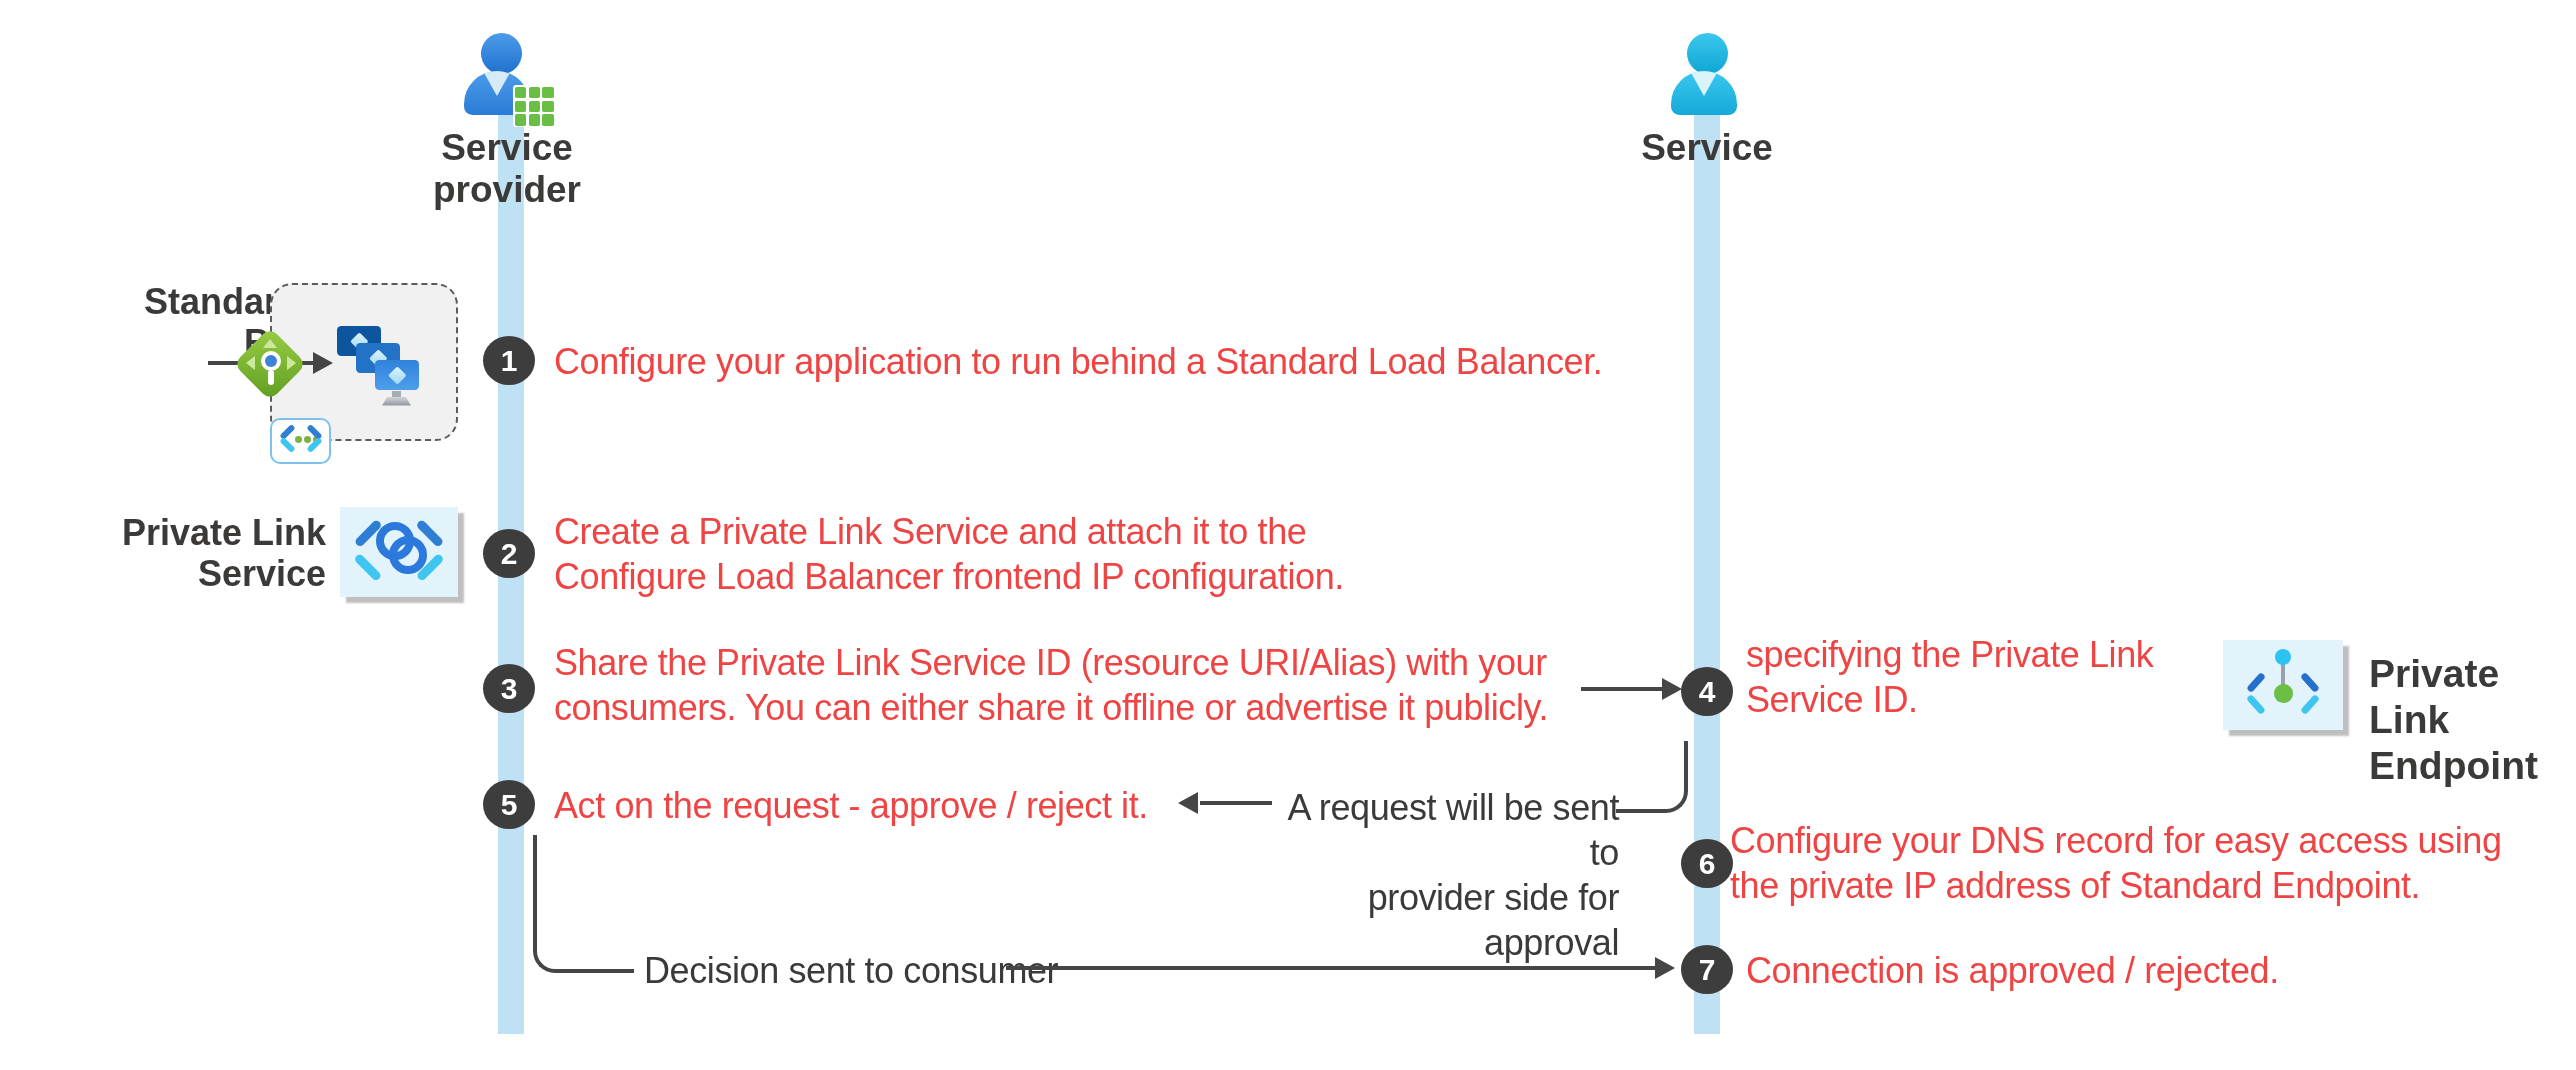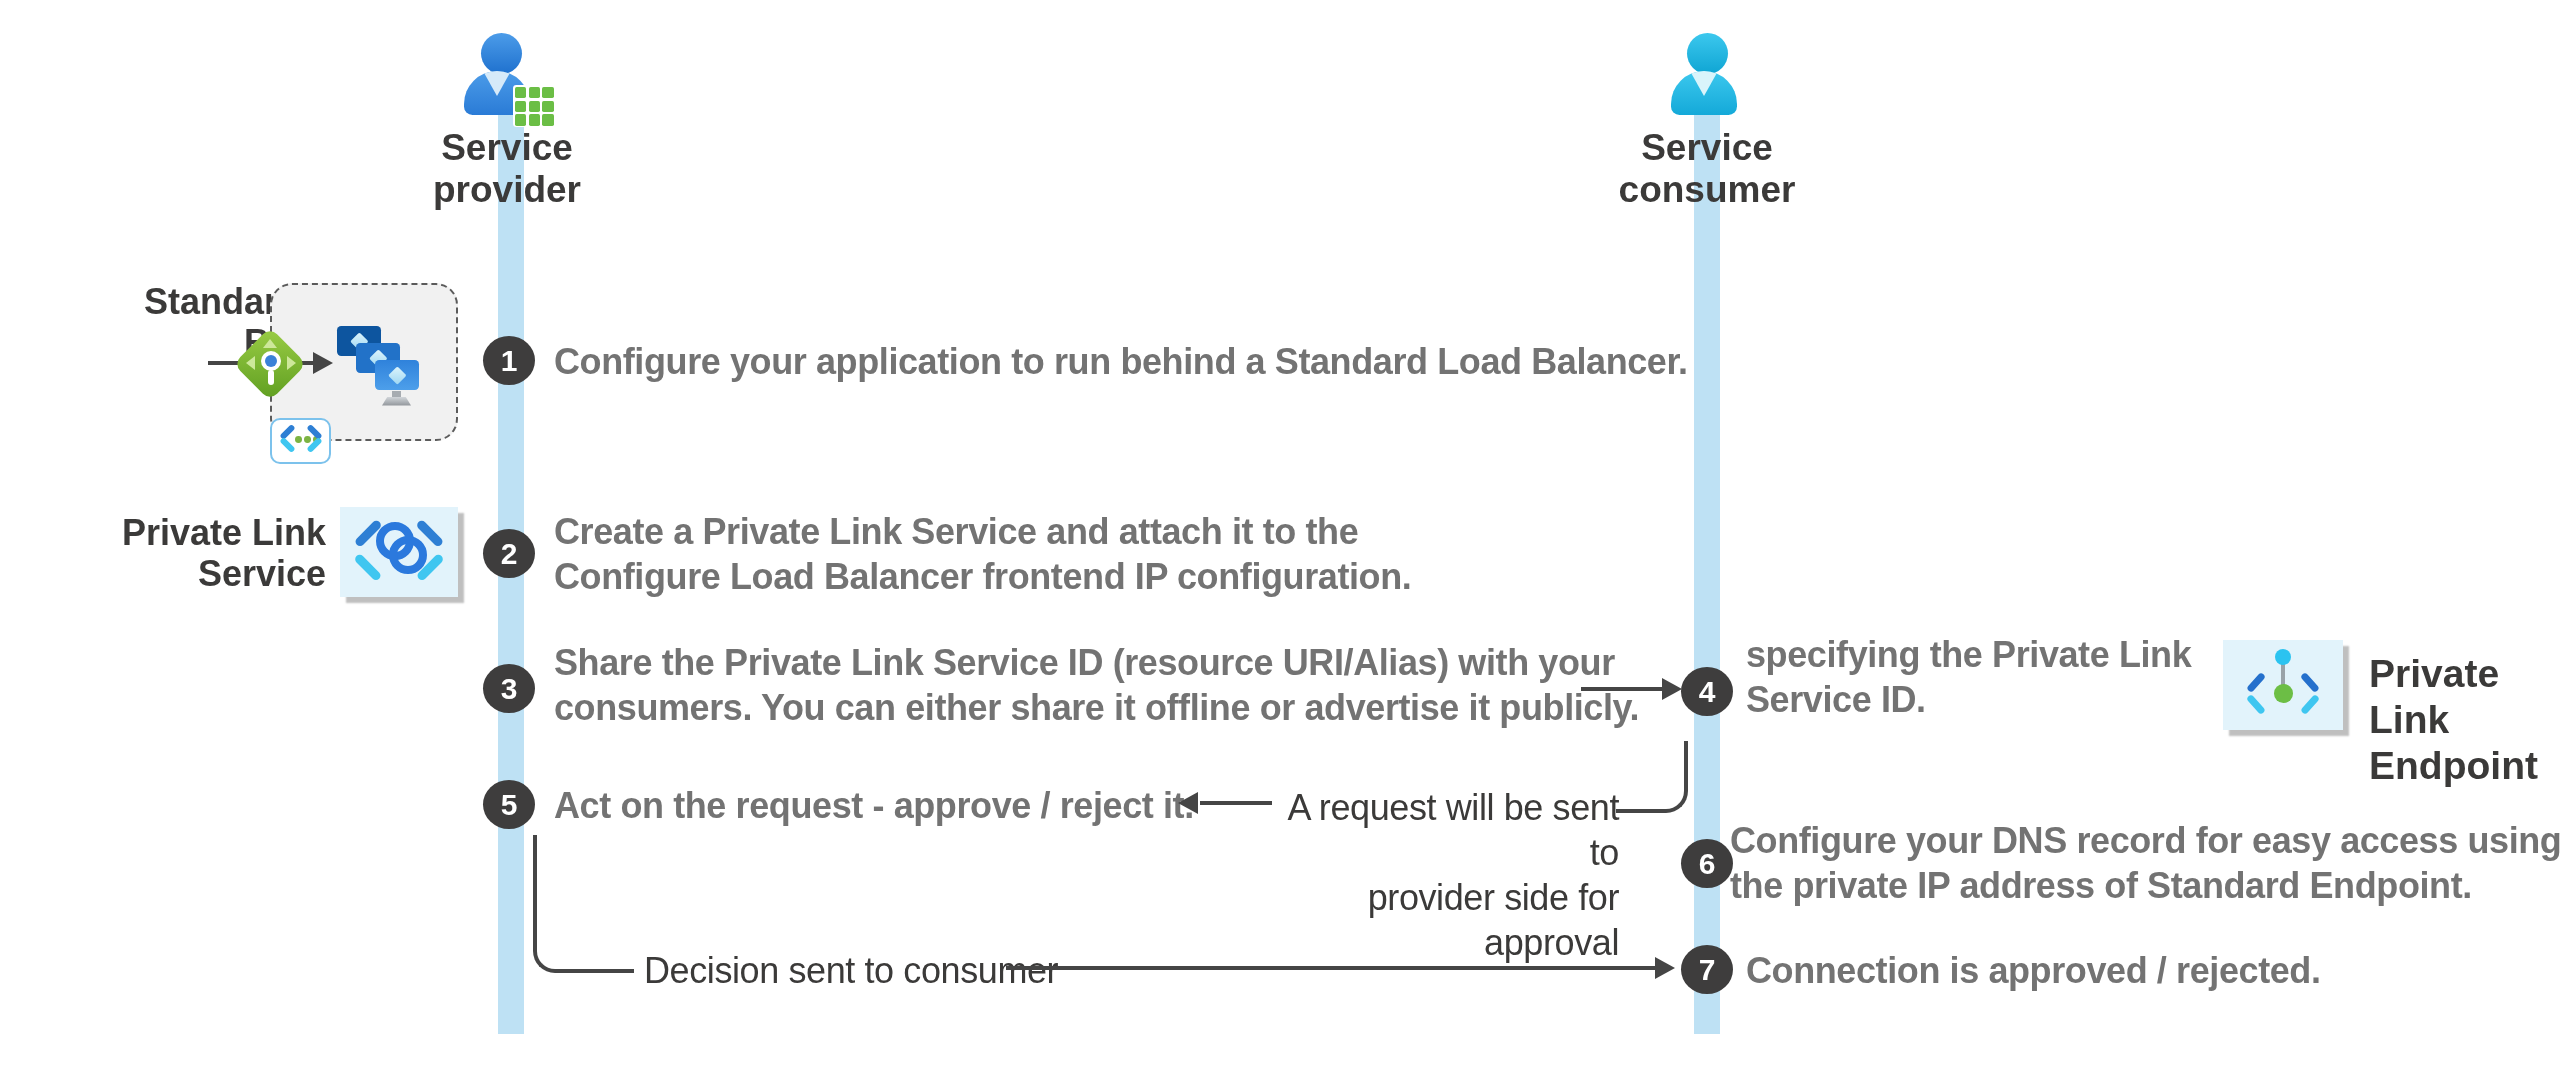--- a/index.html
+++ b/index.html
@@ -25,21 +25,21 @@
   .grid9{position:absolute;width:39px;height:39px;background:#ffffff;padding:1.7px;border-radius:3.4px;
          display:grid;grid-template-columns:repeat(3,1fr);grid-template-rows:repeat(3,1fr);gap:2.5px;}
   .grid9 span{background:#6BBE45;border-radius:1.7px;display:block;}
   
   .actor-label{position:absolute;width:338px;text-align:center;font-weight:bold;
                font-size:37px;line-height:42px;color:#3B3A39;}
   
   .num{position:absolute;width:52px;height:49px;border-radius:50%;background:#3E3D3D;color:#ffffff;
        font-size:30px;font-weight:600;display:flex;align-items:center;justify-content:center;z-index:5;}
   
-  .step-text{position:absolute;font-size:36px;line-height:45px;letter-spacing:-0.4px;color:#737373;white-space:nowrap;font-weight:bold;}
+  .step-text{position:absolute;font-size:36px;line-height:45px;letter-spacing:-0.4px;color:#ef4444;white-space:nowrap;}
   .annot{position:absolute;font-size:36px;line-height:45px;letter-spacing:-0.4px;color:#3B3A39;}
   .side-label{position:absolute;font-weight:bold;font-size:36px;line-height:41px;text-align:right;color:#3B3A39;}
   
   .hline{position:absolute;height:4.2px;background:#454545;}
   .arrow-r{position:absolute;width:0;height:0;border-top:11px solid transparent;border-bottom:11px solid transparent;border-left:20px solid #454545;}
   .arrow-l{position:absolute;width:0;height:0;border-top:11px solid transparent;border-bottom:11px solid transparent;border-right:20px solid #454545;}
   .elbow-br{position:absolute;border-right:4.2px solid #454545;border-bottom:4.2px solid #454545;border-bottom-right-radius:22px;}
   .elbow-bl{position:absolute;border-left:4.2px solid #454545;border-bottom:4.2px solid #454545;border-bottom-left-radius:22px;}
   
   .dashed-box{position:absolute;left:270px;top:283px;width:184px;height:154px;background:#F1F1F1;
@@ -98,21 +98,20 @@
   </div>
 
   <div class="p-cyan">
     <div class="head abs" style="left:1687px;top:33px;"></div>
     <div class="torso abs" style="left:1671px;top:71px;">
       <div class="collar"></div>
     </div>
   </div>
   <div class="actor-label" style="left:1538px;top:127px;">
     <div>Service</div>
-    <div>consumer</div>
   </div>
 
   <div class="side-label" style="left:34px;top:281px;width:362px;">
     <div>Standard Load</div>
     <div>Balancer</div>
   </div>
   <div class="dashed-box"></div>
 
   <div class="hline" style="left:208px;top:361px;width:37px;"></div>
 

